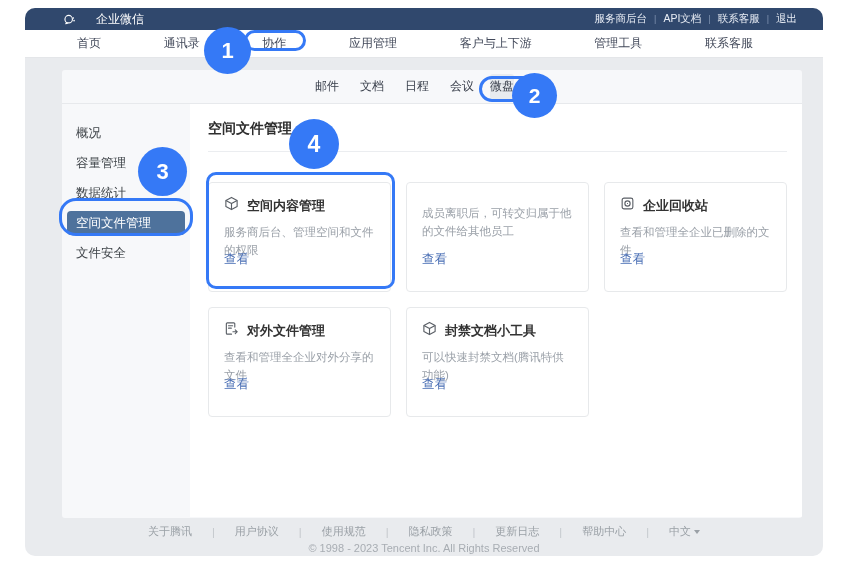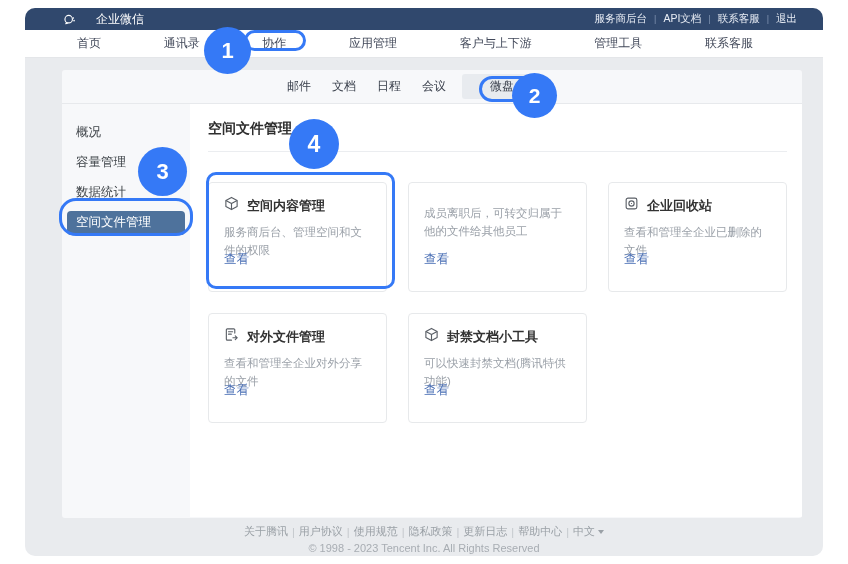--- a/index.html
+++ b/index.html
@@ -23,45 +23,45 @@
             display:flex; align-items:center; justify-content:space-between;
             padding:0 70px 0 52px;font-family:Liberation Serif, serif; }
   .navbar a { font-size:12px; color:#42495a; text-decoration:none; cursor:pointer; }
 
   
   .panel { position:absolute; left:37px; top:62px; width:740px; height:448px;
            background:#f7f8fa; border-radius:3px; overflow:hidden; }
   .subnav { height:34px; border-bottom:1px solid #e7e9ec; display:flex; align-items:center;
             justify-content:center; gap:11px; padding-right:40px; }
   .subnav a { font-size:12px; color:#3b414d; text-decoration:none; cursor:pointer; padding:0 5px; }
-  .subnav a.pill { background:#e8ebef; border-radius:3px; padding:4px 28px; }
+  .subnav a.pill { background:#e8ebef; border-radius:3px; padding:4px 0; }
 
   .panel-body { display:flex; height:413px; }
-  .sidebar { width:128px; padding-top:14px; flex:none;font-family:Liberation Mono, monospace; }
+  .sidebar { width:128px; padding-top:14px; flex:none; }
   .sidebar-item { height:30px; line-height:30px; padding-left:14px; font-size:12.5px;
                   color:#3f4449; cursor:pointer; }
   .sidebar-item.selected { background:#4e729c; color:#fff; border-radius:4px;
                            margin:3px 5px; height:24px; line-height:24px; padding-left:9px; }
   .main { flex:1; background:#fff; padding:16px 15px 0 18px; }
   .page-title { font-size:14px; font-weight:600; color:#2e2e2e; }
   .title-divider { border-bottom:1px solid #ebedf0; margin-top:13px; }
 
-  .cards { display:grid; grid-template-columns:repeat(3,1fr); gap:21px; margin-top:30px; }
+  .cards { display:grid; grid-template-columns:repeat(3,1fr); gap:15px; margin-top:30px; }
   .card { position:relative; background:#fff; border:1px solid #e7e9eb; border-radius:4px;
           height:110px; padding:13px 15px; }
   .card-head { display:flex; align-items:center; gap:8px; }
   .card-head svg { flex:none; color:#5a5f66; }
   .card-title { font-size:13px; font-weight:600; color:#333; }
   .card-desc { margin-top:9px; font-size:11.5px; color:#9aa0a8; line-height:1.55; }
   .card-link { position:absolute; left:15px; bottom:23px; font-size:12.5px;
                color:#4a6fb5; text-decoration:none; cursor:pointer; }
 
   
   .footer { position:absolute; left:0; top:516px; width:100%; text-align:center; }
-  .footer-links { display:flex; justify-content:center; align-items:center; gap:4px;
+  .footer-links { display:flex; justify-content:center; align-items:center; gap:20px;
                   font-size:11px; color:#9aa0a6; }
   .footer-links a { color:#9aa0a6; text-decoration:none; cursor:pointer; }
   .footer-links .sep { color:#c3c7cc; }
   .caret { display:inline-block; width:0; height:0; border-left:3.5px solid transparent;
            border-right:3.5px solid transparent; border-top:4px solid #9aa0a6;
            margin-left:3px; vertical-align:middle; }
   .copyright { margin-top:3px; font-size:11px; color:#a8adb3; }
 
   
   .badge { position:absolute; background:#3579f6; border-radius:50%; color:#fff;
@@ -124,20 +124,21 @@
         <a>会议</a>
         <a class="pill">微盘</a>
       </div>
 
       <div class="panel-body">
         <aside class="sidebar">
           <div class="sidebar-item">概况</div>
           <div class="sidebar-item">容量管理</div>
           <div class="sidebar-item">数据统计</div>
           <div class="sidebar-item selected">空间文件管理</div>
+          <div class="sidebar-item">文件安全</div>
         </aside>
 
         <section class="main">
           <h2 class="page-title">空间文件管理</h2>
           <div class="title-divider"></div>
 
           <div class="cards">
 
             <div class="card">
               <div class="card-head">

